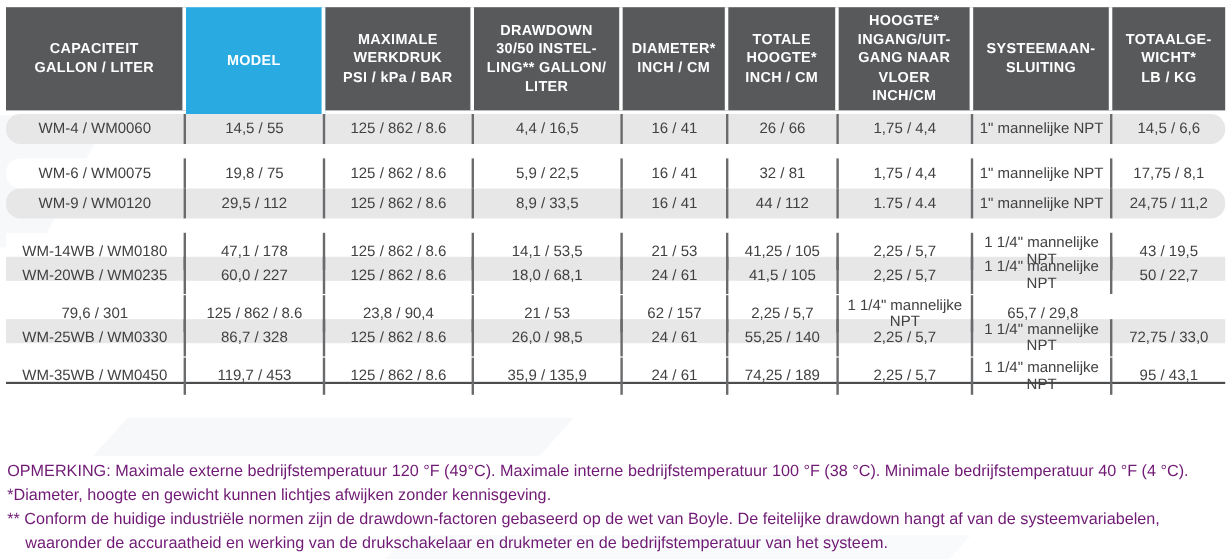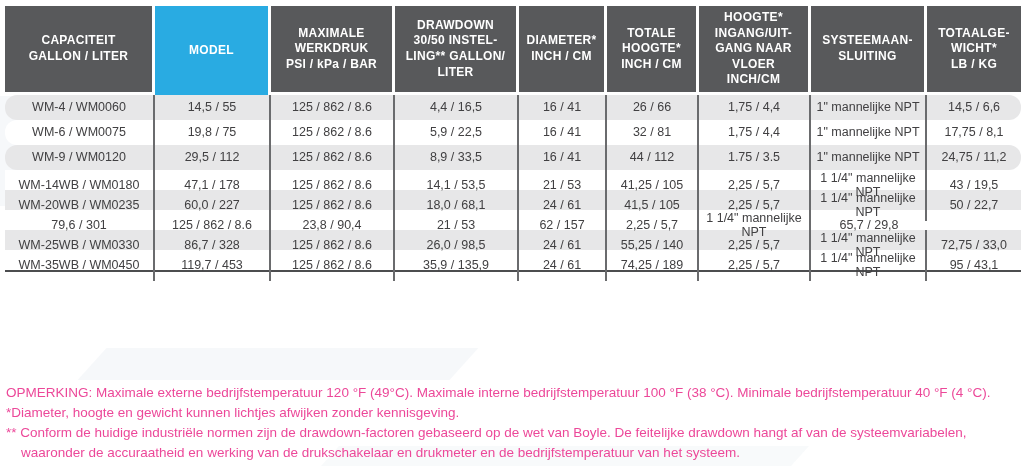--- a/index.html
+++ b/index.html
@@ -23,31 +23,31 @@
   .th { background:#58595B; color:#ffffff; font-weight:bold; font-size:12px;
         line-height:1.3; letter-spacing:.3px; text-align:center;
         display:flex; align-items:center; justify-content:center;
         white-space:pre-line; height:86px; padding:2px 3px; }
   .th:not(:last-child) { border-right:3px solid #ffffff; }
   .th.model { background:#29ABE2; height:89px; position:relative; z-index:2; }
 
   
   .tbody { margin-top:3px; border-bottom:2px solid #4c4d4f; }
   .tr.striped { background:#E7E7E8; }
-  .tr.plain   { background:#ffffff; }
+  .tr.plain   { background:#ffffff;margin-top:12px; }
   .r-short { height:25px;border-radius:12px; }
   .r-tall  { height:20px; }
   .td { color:#414042; font-size:12.5px; line-height:1.15; text-align:center;
         display:flex; align-items:center; justify-content:center;
         padding:1px 4px; }
   .td:not(:last-child) { border-right:2px solid #6A6B6D; }
 
   
   .notes { position:absolute; left:6px; top:383px; width:1016px; z-index:1;
-           color:#ec4899; font-size:13.5px; line-height:20px; }
+           color:#701a75; font-size:13.5px; line-height:20px; }
   .notes p { margin:0; }
   .notes p.hang { padding-left:15px; text-indent:-15px; }
 </style>
 </head>
 <body>
 
 <div class="page">
 
   <div class="wm wm1"></div>
   <div class="wm wm2"></div>
@@ -109,21 +109,21 @@
         <div class="td">17,75 / 8,1</div>
       </div>
 
       <div class="tr grid-row striped r-short">
         <div class="td">WM-9 / WM0120</div>
         <div class="td">29,5 / 112</div>
         <div class="td">125 / 862 / 8.6</div>
         <div class="td">8,9 / 33,5</div>
         <div class="td">16 / 41</div>
         <div class="td">44 / 112</div>
-        <div class="td">1.75 / 3.5</div>
+        <div class="td">1.75 / 4.4</div>
         <div class="td">1" mannelijke NPT</div>
         <div class="td">24,75 / 11,2</div>
       </div>
 
       <div class="tr grid-row plain r-tall">
         <div class="td">WM-14WB / WM0180</div>
         <div class="td">47,1 / 178</div>
         <div class="td">125 / 862 / 8.6</div>
         <div class="td">14,1 / 53,5</div>
         <div class="td">21 / 53</div>

